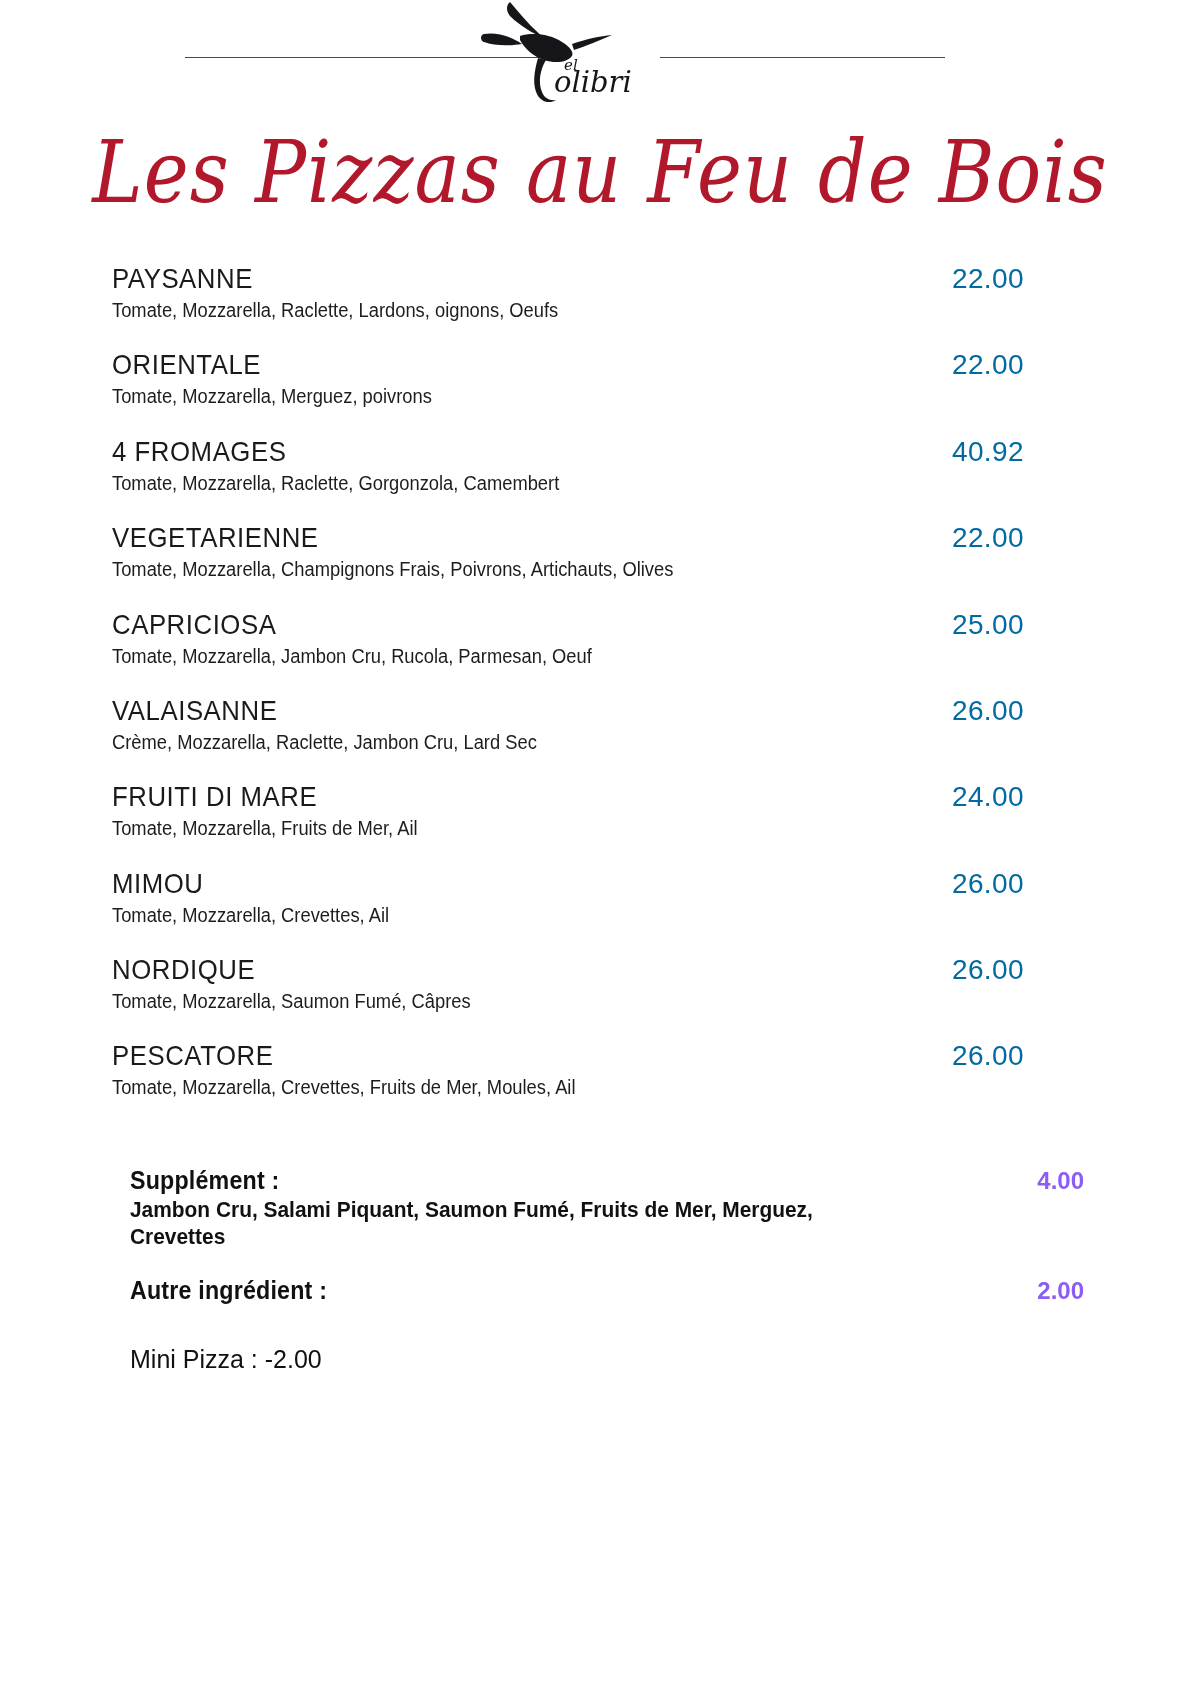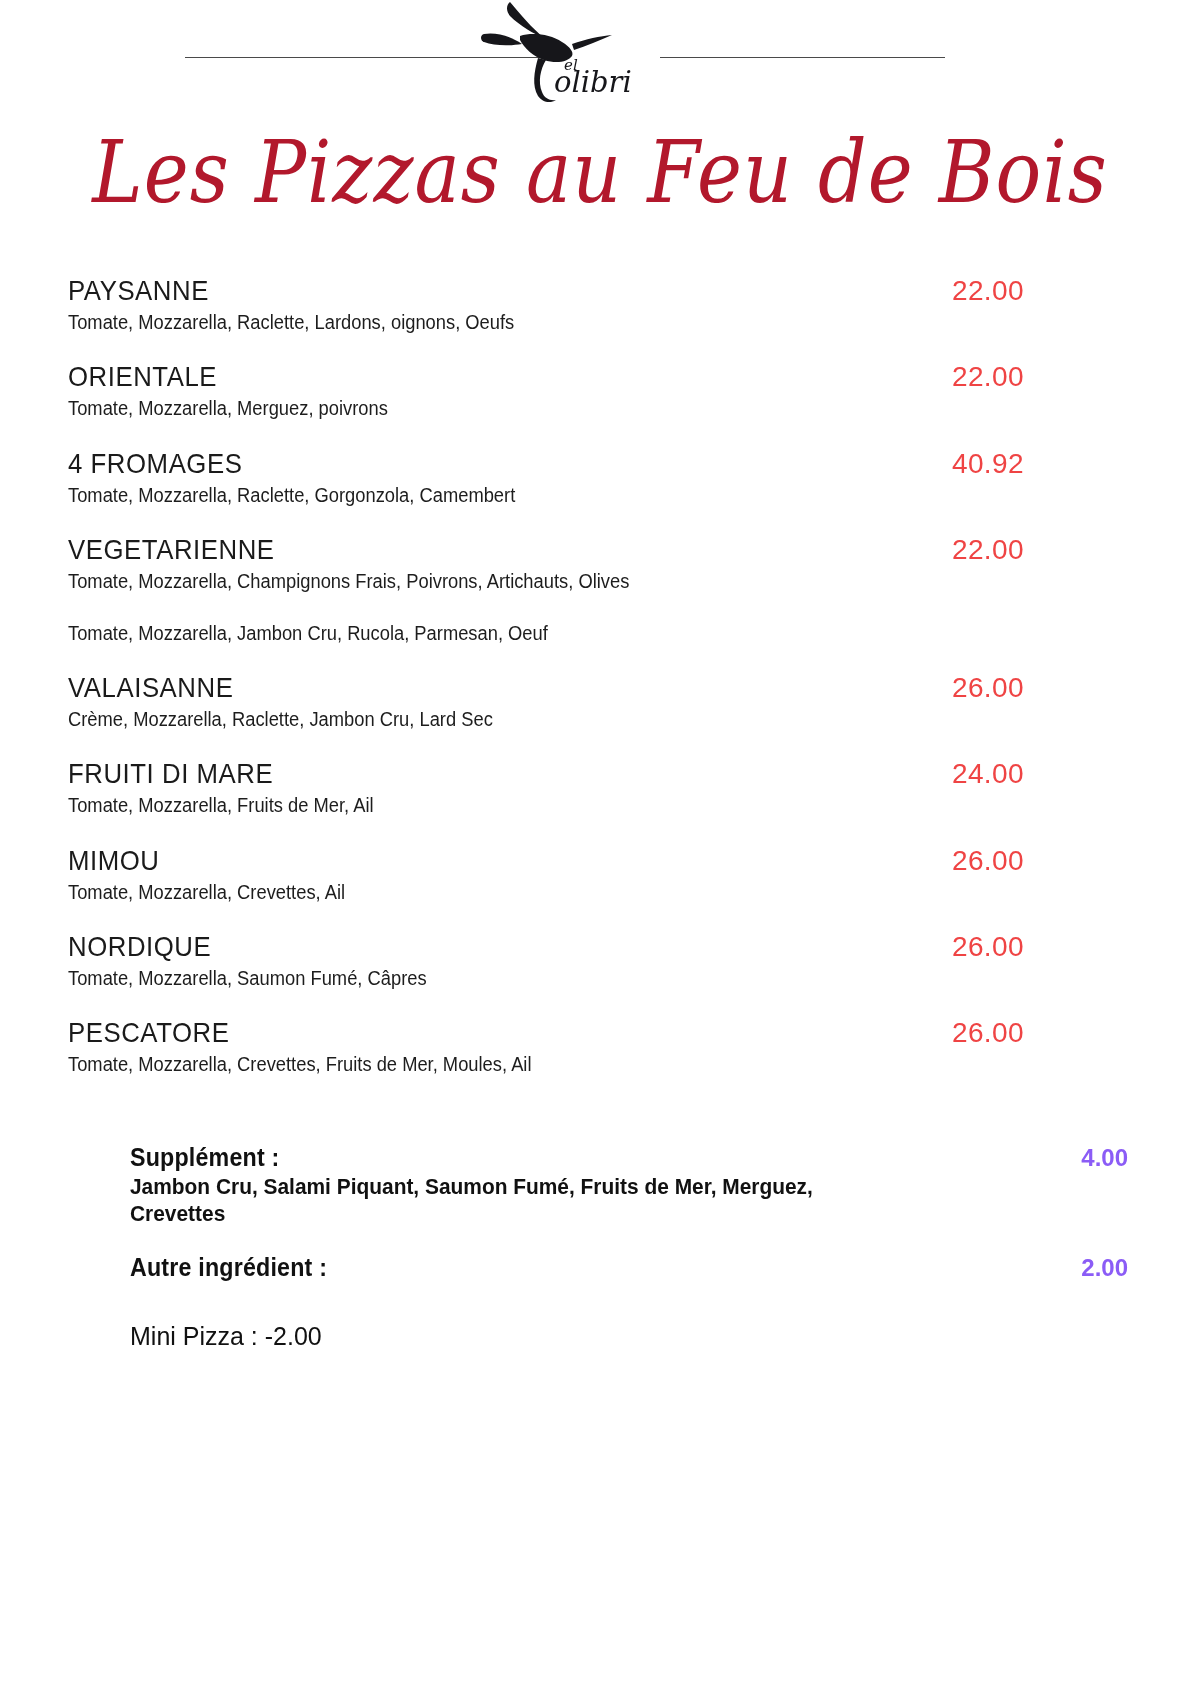--- a/index.html
+++ b/index.html
@@ -54,22 +54,22 @@
     line-height: 1;
     letter-spacing: 1px;
     color: #b2182c;
     transform: scaleY(1.12);
     transform-origin: center top;
     white-space: nowrap;
   }
 
   
   .menu {
-    margin-top: 40px;
-    padding-left: 68px;
+    margin-top: 28px;
+    padding-left: 112px;
     padding-right: 176px;
   }
   .menu-item {
     margin-bottom: 27px;
   }
   .menu-row {
     display: flex;
     align-items: baseline;
     justify-content: space-between;
   }
@@ -81,41 +81,41 @@
     line-height: 1.12;
     color: #1a1a1a;
     transform: scaleX(0.92);
     transform-origin: left center;
     white-space: nowrap;
   }
   .item-price {
     font-family: "Liberation Sans", sans-serif;
     font-size: 28px;
     font-weight: 400;
-    color: #ef4444;
+    color: #0369a1;
     letter-spacing: 0.4px;
     white-space: nowrap;
     margin-left: 24px;
   }
   .item-desc {
     font-family: "Liberation Sans", sans-serif;
     font-size: 19.5px;
     font-weight: 400;
     color: #1d1d1d;
     line-height: 1.25;
     margin-top: 3px;
     transform: scaleX(0.94);
     transform-origin: left center;
     white-space: nowrap;
   }
 
   
   .extras {
     padding-left: 130px;
-    padding-right: 72px;
+    padding-right: 116px;
     margin-top: 66px;
   }
   .extra-block { margin-bottom: 26px; }
   .extra-row {
     display: flex;
     align-items: baseline;
     justify-content: space-between;
   }
   .extra-label {
     font-family: "Liberation Sans", sans-serif;
@@ -218,20 +218,24 @@
 
   <div class="menu-item">
     <div class="menu-row">
       <span class="item-name">VEGETARIENNE</span>
       <span class="item-price">22.00</span>
     </div>
     <div class="item-desc">Tomate, Mozzarella, Champignons Frais, Poivrons, Artichauts, Olives</div>
   </div>
 
   <div class="menu-item">
+    <div class="menu-row">
+      <span class="item-name">CAPRICIOSA</span>
+      <span class="item-price">25.00</span>
+    </div>
     <div class="item-desc">Tomate, Mozzarella, Jambon Cru, Rucola, Parmesan, Oeuf</div>
   </div>
 
   <div class="menu-item">
     <div class="menu-row">
       <span class="item-name">VALAISANNE</span>
       <span class="item-price">26.00</span>
     </div>
     <div class="item-desc">Crème, Mozzarella, Raclette, Jambon Cru, Lard Sec</div>
   </div>

